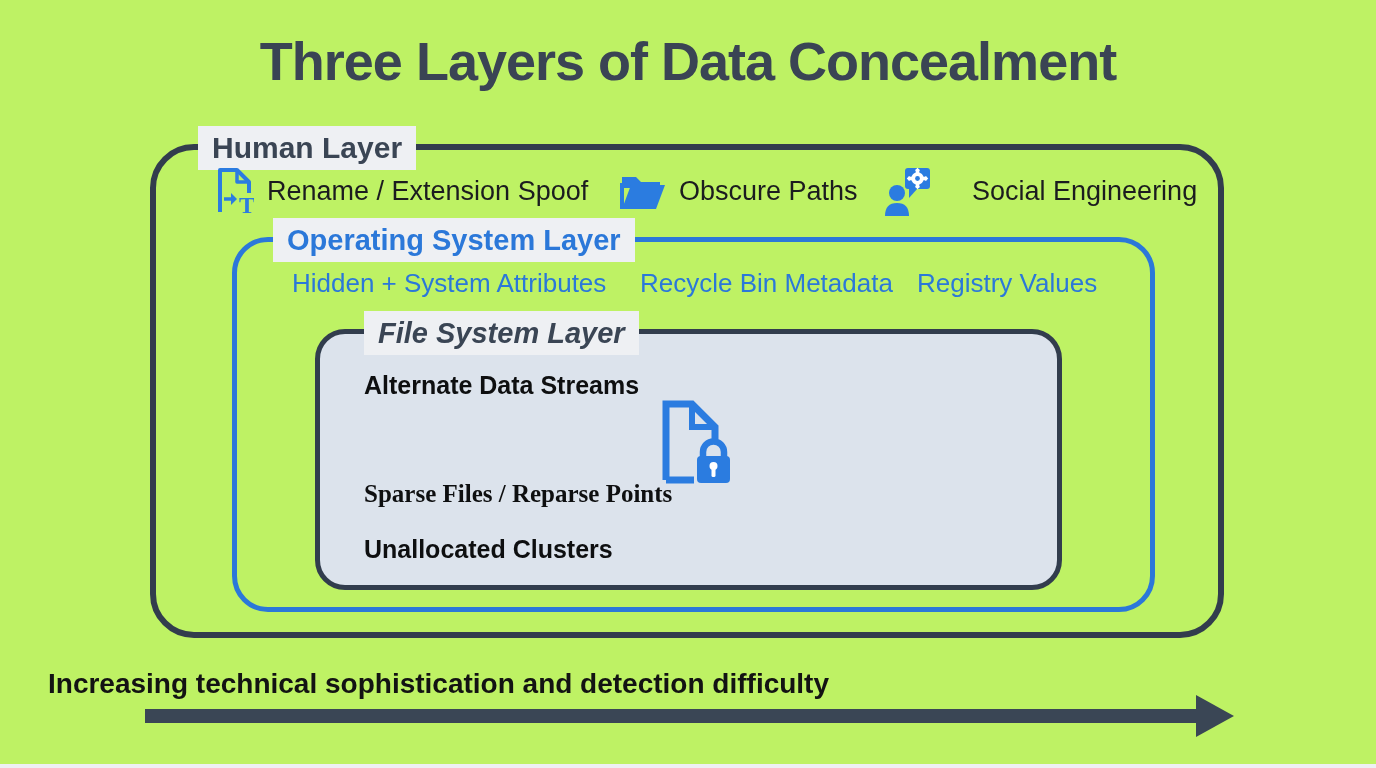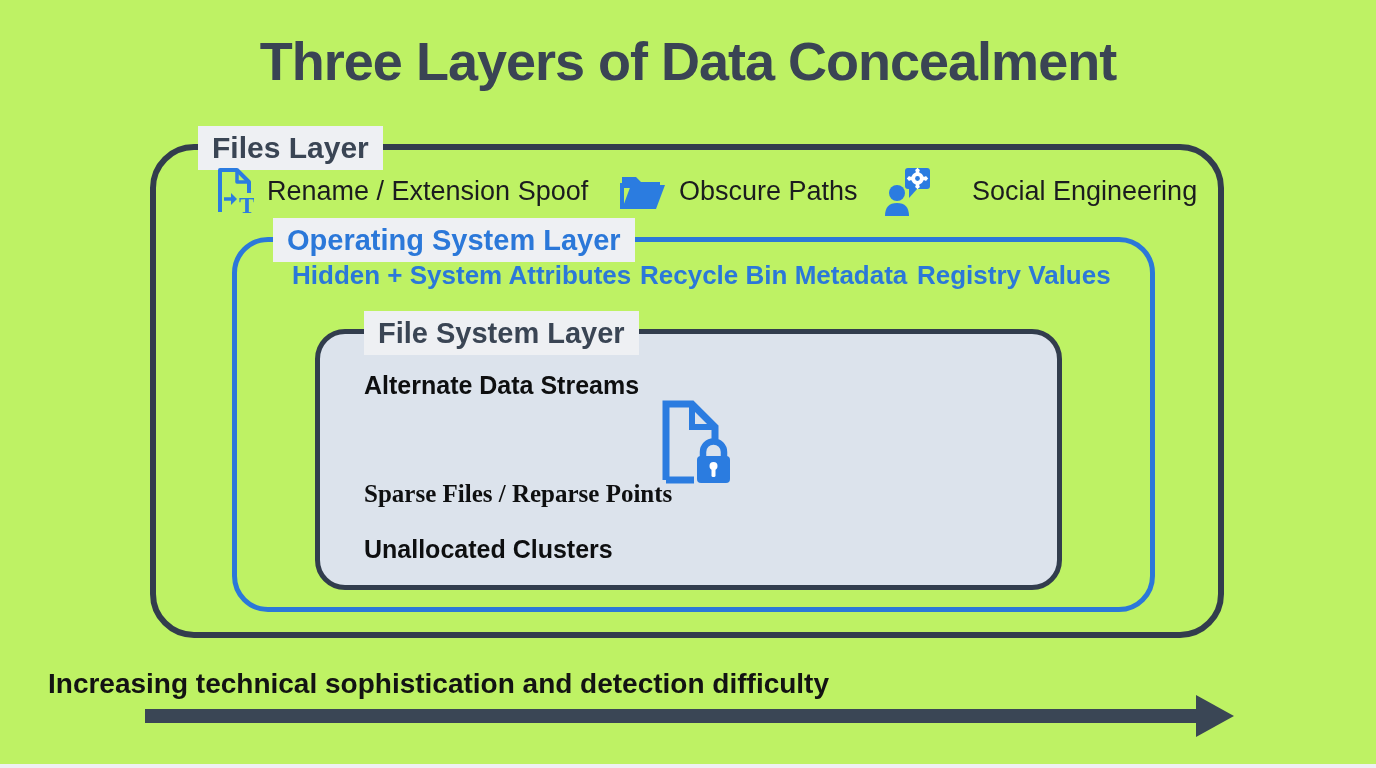--- a/index.html
+++ b/index.html
@@ -9,39 +9,39 @@
   .title{position:absolute;top:30px;left:0;width:100%;text-align:center;
          font-size:54px;font-weight:700;color:#3a4454;letter-spacing:-1px;}
 
   
   .box{position:absolute;box-sizing:border-box;}
   .box-outer{left:150px;top:144px;width:1074px;height:494px;
              border:6px solid #323d4d;border-radius:44px;}
   .box-os{left:232px;top:237px;width:923px;height:375px;
           border:5px solid #2b78d9;border-radius:36px;}
   .box-fs{left:315px;top:329px;width:747px;height:261px;
-          border:5px solid #323d4d;border-radius:30px;background:#dce3ec;}
+          border:5px solid #323d4d;border-radius:30px;background:#dce3ec;font-style:italic;}
 
   .layer-label{position:absolute;top:-24px;background:#eef0f3;padding:0 14px;
                font-size:30px;font-weight:600;line-height:44px;white-space:nowrap;}
   .label-dark{color:#3a4554;}
   .label-blue{color:#2b78d9;}
   .box-outer .layer-label{left:42px;}
   .box-os .layer-label{left:36px;font-size:29px;}
   .box-fs .layer-label{left:44px;font-size:29px;top:-23px;}
 
   
   .h-item{position:absolute;top:164px;height:54px;display:flex;align-items:center;gap:13px;
           font-size:27px;font-weight:500;color:#1b1c1f;white-space:nowrap;}
   .h-item-1{left:212px;}
   .h-item-2{left:620px;}
   .h-item-3{left:884px;gap:40px;}
 
   
-  .os-item{position:absolute;top:260px;font-size:26px;font-weight:700;
+  .os-item{position:absolute;top:268px;font-size:26px;font-weight:400;
            color:#2b78d9;white-space:nowrap;}
   .os-item-1{left:292px;}
   .os-item-2{left:640px;}
   .os-item-3{left:917px;}
 
   
   .fs-item{position:absolute;left:364px;font-size:25px;font-weight:700;
            color:#0e0f10;white-space:nowrap;}
   .fs-item-1{top:371px;}
   .fs-item-2{top:426px;}
@@ -60,21 +60,21 @@
   .icon{display:block;flex:0 0 auto;}
 </style>
 </head>
 <body>
 
 <div class="scene">
 
   <div class="title">Three Layers of Data Concealment</div>
 
   <div class="box box-outer">
-    <span class="layer-label label-dark">Files Layer</span>
+    <span class="layer-label label-dark">Human Layer</span>
   </div>
 
   <div class="box box-os">
     <span class="layer-label label-blue">Operating System Layer</span>
   </div>
 
   <div class="box box-fs">
     <span class="layer-label label-dark">File System Layer</span>
   </div>
 

